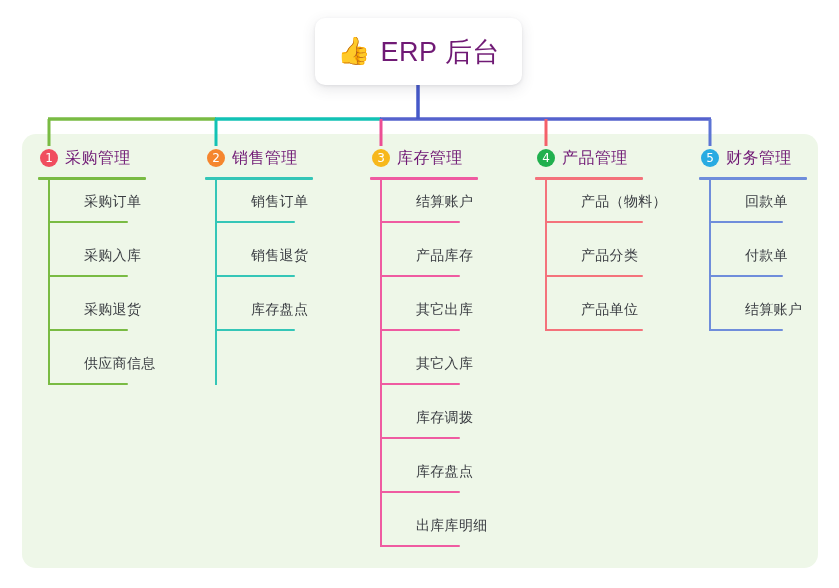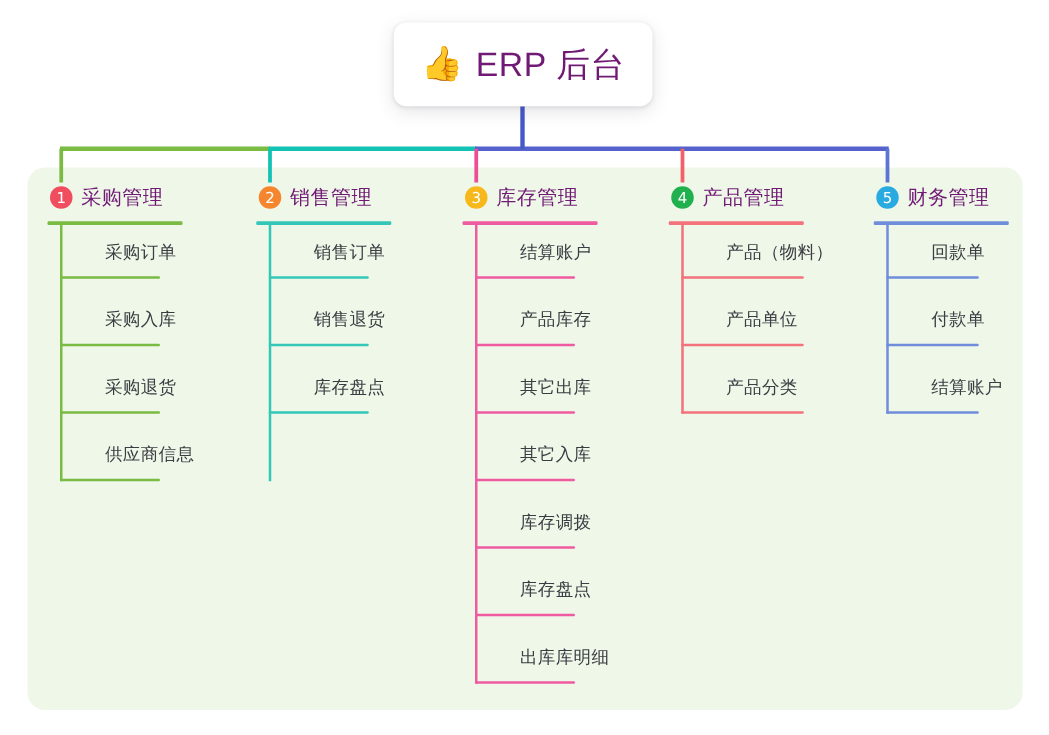--- a/index.html
+++ b/index.html
@@ -248,27 +248,27 @@
           <span class="col-title">产品管理</span>
         </div>
         <div class="col-underline" style="width: 108px; background: rgb(244, 114, 123);"></div>
         <div class="col-body">
           <div class="spine" style="background: rgb(244, 114, 123); height: 151px;"></div>
           <div class="leaf">
             <span class="leaf-label">产品（物料）</span>
             <span class="leaf-rule" style="width: 98px; background: rgb(244, 114, 123);"></span>
           </div>
           <div class="leaf">
+            <span class="leaf-label">产品分类</span>
+            <span class="leaf-rule" style="width: 98px; background: rgb(244, 114, 123);"></span>
+          </div>
+          <div class="leaf">
             <span class="leaf-label">产品单位</span>
             <span class="leaf-rule" style="width: 98px; background: rgb(244, 114, 123);"></span>
           </div>
-          <div class="leaf">
-            <span class="leaf-label">产品分类</span>
-            <span class="leaf-rule" style="width: 98px; background: rgb(244, 114, 123);"></span>
-          </div>
         </div>
       </div>
       <div class="column" style="left: 699px;">
         <div class="col-head">
           <span class="badge" style="background: rgb(41, 171, 226);">5</span>
           <span class="col-title">财务管理</span>
         </div>
         <div class="col-underline" style="width: 108px; background: rgb(111, 141, 219);"></div>
         <div class="col-body">
           <div class="spine" style="background: rgb(111, 141, 219); height: 151px;"></div>

